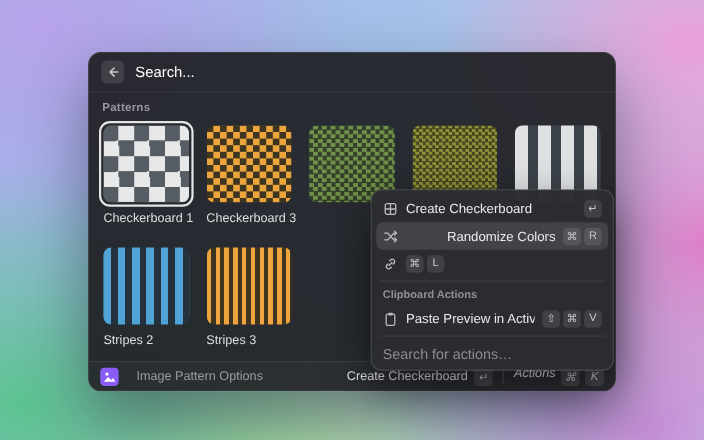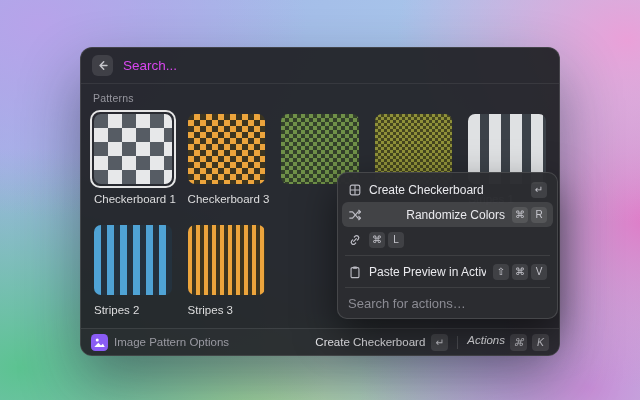--- a/index.html
+++ b/index.html
@@ -20,37 +20,37 @@
     background:rgba(32,33,37,0.94);
     border:1px solid rgba(255,255,255,0.12);
     border-radius:12px;box-sizing:border-box;
     box-shadow:0 28px 60px rgba(20,20,40,0.45);
   }
   
   .header{display:flex;align-items:center;gap:10px;height:35px;padding:0 11px;}
   .back-btn{width:21px;height:21px;border-radius:6px;background:rgba(255,255,255,0.11);
     border:none;display:flex;align-items:center;justify-content:center;color:#c6c6cc;padding:0;cursor:pointer;}
   .back-btn svg{width:13px;height:13px;}
-  .search-placeholder{color:#d946ef;font-size:13.5px;flex:1;}
+  .search-placeholder{color:#ffffff;font-size:13.5px;flex:1;}
   .hdr-divider{height:1px;background:rgba(255,255,255,0.07);}
   
   .content{padding:6px 9px 0;}
-  .section-label{color:#97979f;font-size:10.5px;font-weight:400;letter-spacing:.2px;margin:2px 0 6px 3px;}
+  .section-label{color:#97979f;font-size:10.5px;font-weight:700;letter-spacing:.2px;margin:2px 0 6px 3px;}
   .grid{display:grid;grid-template-columns:repeat(5,1fr);column-gap:8px;}
   .tile{min-width:0;cursor:pointer;}
   .thumb-wrap{border:2px solid transparent;border-radius:10px;padding:2px;}
   .thumb-wrap.selected{border-color:rgba(255,255,255,0.88);}
   .thumb{height:70px;border-radius:7px;background:#3a3f45;}
   .tile-label{color:#dededf;font-size:11.5px;margin:5px 0 16px 4px;white-space:nowrap;overflow:hidden;}
   
   .key{min-width:17px;height:17px;padding:0 3px;border-radius:4px;background:rgba(255,255,255,0.12);
     color:#c7c7ce;font-size:10.5px;display:inline-flex;align-items:center;justify-content:center;box-sizing:border-box;}
   
   .footer{position:absolute;left:0;right:0;bottom:0;height:27px;border-top:1px solid rgba(255,255,255,0.09);
-    display:flex;align-items:center;gap:6px;padding:0 10px;box-sizing:border-box;
+    display:flex;align-items:center;gap:16px;padding:0 10px;box-sizing:border-box;
     background:rgba(255,255,255,0.02);border-radius:0 0 12px 12px;}
   .app-icon{width:17px;height:17px;display:block;}
   .footer-label{color:#9a9aa2;font-size:11.5px;}
   .footer-right{margin-left:auto;display:flex;align-items:center;gap:6px;}
   .footer-action-label{color:#e7e7eb;font-size:11.5px;cursor:pointer;}
   .footer-vdivider{width:1px;height:13px;background:rgba(255,255,255,0.16);margin:0 3px;}
   .footer-actions-btn{display:flex;align-items:flex-start;gap:5px;background:none;border:none;padding:0;cursor:pointer;font-style:italic;}
   
   .popup{position:absolute;left:256px;top:124px;width:221px;z-index:5;
     background:rgba(44,45,49,0.985);border:1px solid rgba(255,255,255,0.13);
@@ -172,20 +172,21 @@
               <path d="M8.8 11.4l-1.1 1.1a2.5 2.5 0 01-3.5-3.5l1.1-1.1"></path>
             </svg>
         </span>
         <span class="keys">
           <span class="key">⌘</span>
           <span class="key">L</span>
         </span>
       </div>
 
       <div class="popup-divider"></div>
+      <div class="menu-section">Clipboard Actions</div>
 
       <div class="menu-item">
         <span class="menu-icon">
           <svg viewBox="0 0 16 16" fill="none" stroke="currentColor" stroke-width="1.3" stroke-linejoin="round">
               <rect x="3.5" y="3" width="9" height="11.5" rx="1.5"></rect>
               <rect x="5.7" y="1.6" width="4.6" height="2.8" rx="1" fill="currentColor" stroke="none"></rect>
             </svg>
         </span>
         <span class="menu-label">Paste Preview in Active App</span>
         <span class="keys">

